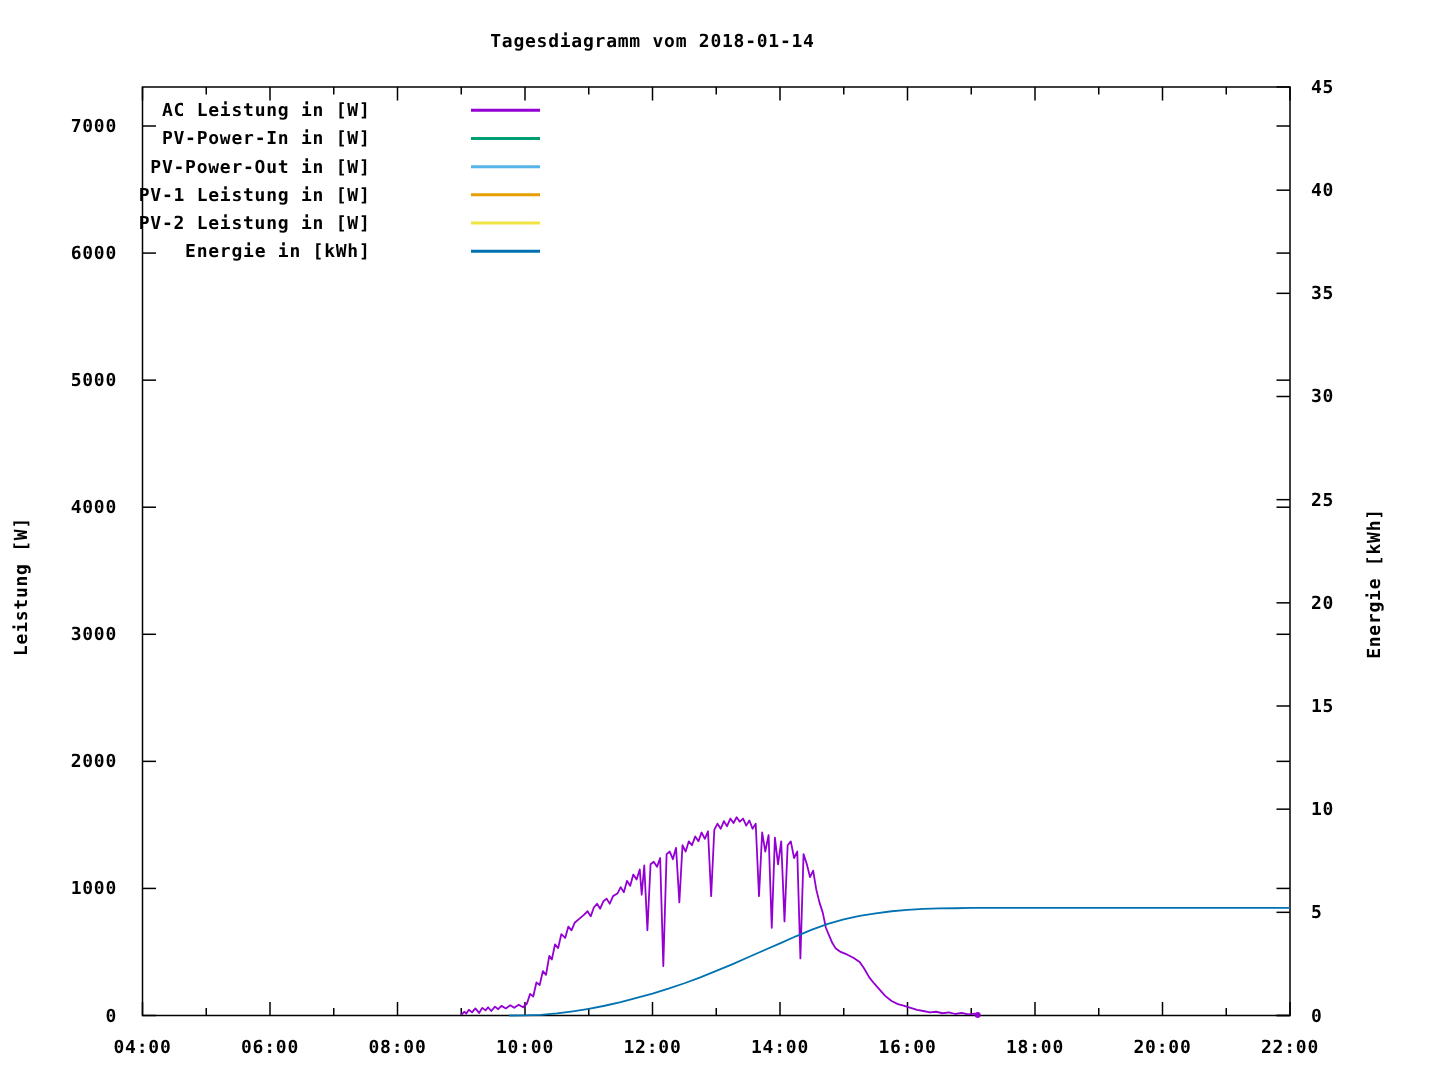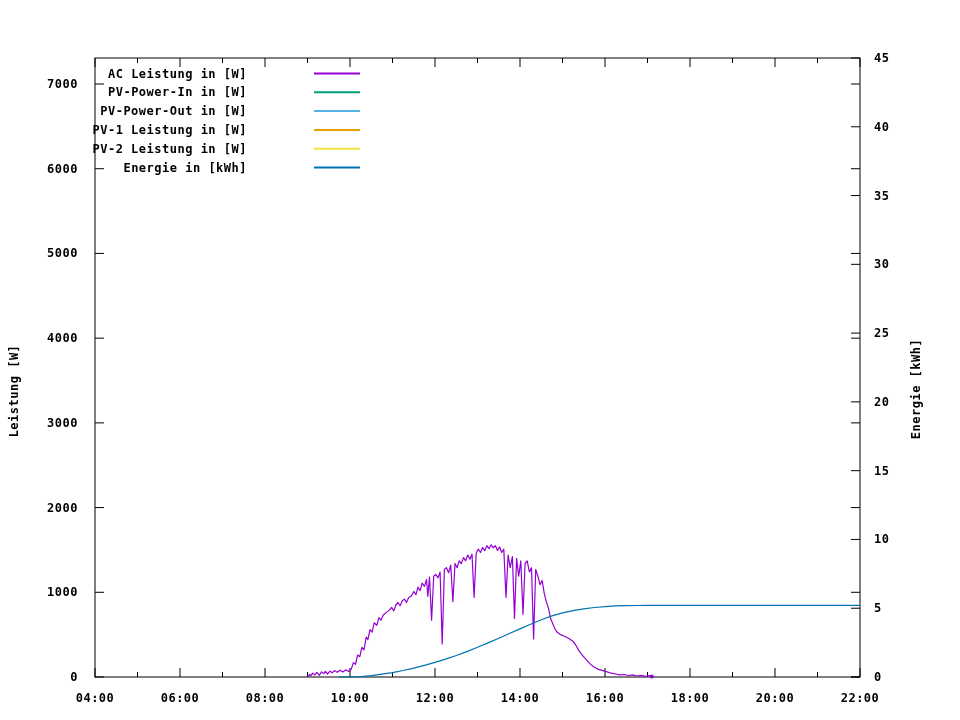--- a/index.html
+++ b/index.html
@@ -37,20 +37,21 @@
   svg text {
     font: bold 12px "DejaVu Sans Mono", monospace;
     fill: #000;
     letter-spacing: 0.5px;
   }
 </style>
 </head>
 <body>
 
 <div class="chart">
+  <div class="chart-title">Tagesdiagramm vom 2018-01-14</div>
   <div class="ylabel left">Leistung [W]</div>
   <div class="ylabel right">Energie [kWh]</div>
   <svg width="960" height="720" viewBox="0 0 960 720" aria-hidden="true">
       <rect x="95" y="58" width="765" height="619" fill="none" stroke="#000000" stroke-width="1"></rect>
       <g stroke="#000000" stroke-width="1">
         <line x1="95" y1="677" x2="95" y2="668"></line>
         <line x1="95" y1="58" x2="95" y2="67"></line>
         <line x1="137.5" y1="677" x2="137.5" y2="672"></line>
         <line x1="137.5" y1="58" x2="137.5" y2="63"></line>
         <line x1="180" y1="677" x2="180" y2="668"></line>

